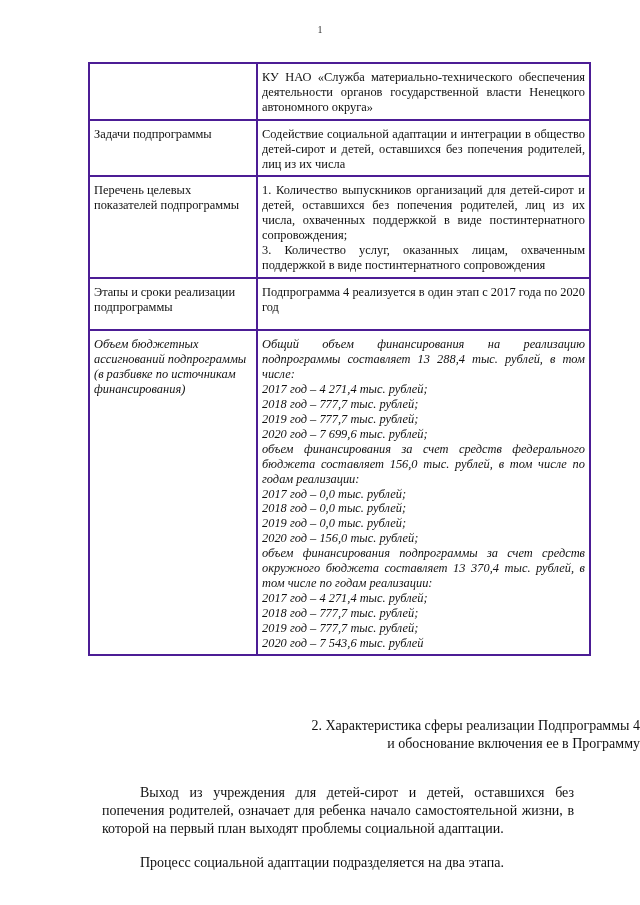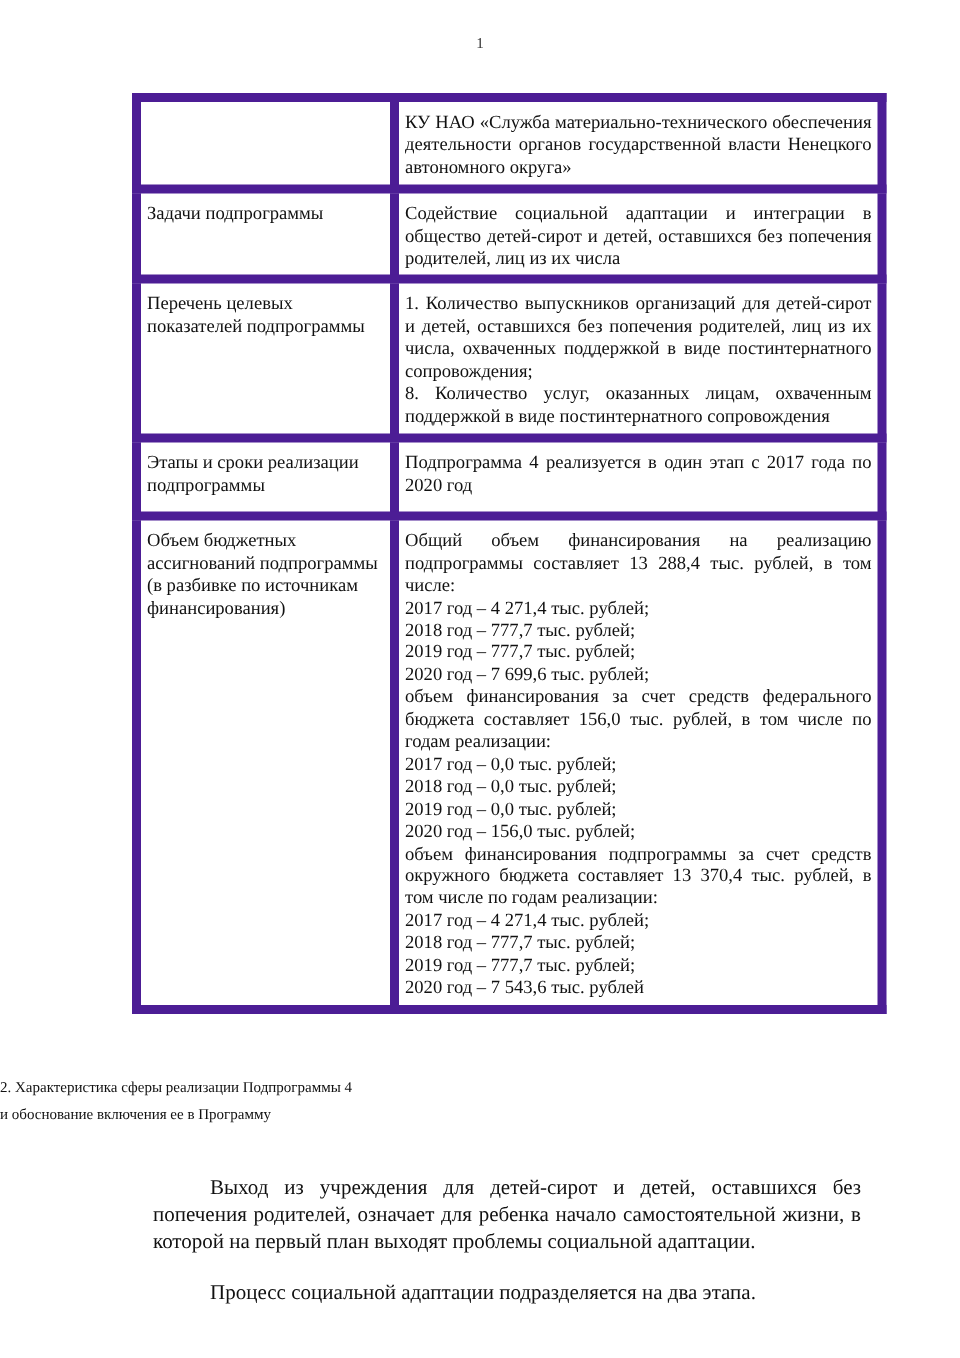--- a/index.html
+++ b/index.html
@@ -11,29 +11,29 @@
   .page-number {
     position: absolute; top: 24px; left: 0; width: 640px;
     text-align: center; font-size: 10px; color: #333;
   }
   table.passport {
     position: absolute; left: 88px; top: 62px;
     width: 503px; border-collapse: collapse;
     font-size: 12.4px; line-height: 14.9px;
   }
   table.passport td {
-    border: 6px solid #4c1d95; vertical-align: top;
+    border: 2px solid #4c1d95; vertical-align: top;
     padding: 6px 4px 4px 4px;
   }
   td.label-cell { width: 158px; }
   td.value-cell { text-align: justify; }
   td.value-cell .line { display: block; }
   .section-title {
     position: absolute; top: 717px; left: 0; width: 640px;
-    text-align: left; font-size: 10px; line-height: 18px;
+    text-align: right; font-size: 14px; line-height: 18px;
   }
   .body-text {
     position: absolute; left: 86px; width: 504px; top: 768px;
     font-size: 14px; line-height: 18px; text-align: justify;
   }
   .body-text p { margin: 16px; text-indent: 38px; }
 </style>
 </head>
 <body>
 
@@ -50,30 +50,30 @@
   <tr style="height:56px;padding-left:12px;">
     <td class="label-cell">Задачи подпрограммы</td>
     <td class="value-cell">
       <span class="line">Содействие социальной адаптации и интеграции в общество детей-сирот и детей, оставшихся без попечения родителей, лиц из их числа</span>
     </td>
   </tr>
   <tr style="height:102px;">
     <td class="label-cell">Перечень целевых показателей подпрограммы</td>
     <td class="value-cell">
       <span class="line">1. Количество выпускников организаций для детей-сирот и детей, оставшихся без попечения родителей, лиц из их числа, охваченных поддержкой в виде постинтернатного сопровождения;</span>
-      <span class="line">8. Количество услуг, оказанных лицам, охваченным поддержкой в виде постинтернатного сопровождения</span>
+      <span class="line">3. Количество услуг, оказанных лицам, охваченным поддержкой в виде постинтернатного сопровождения</span>
     </td>
   </tr>
   <tr style="height:52px;padding-left:20px;">
     <td class="label-cell">Этапы и сроки реализации подпрограммы</td>
     <td class="value-cell">
       <span class="line">Подпрограмма 4 реализуется в один этап с 2017 года по 2020 год</span>
     </td>
   </tr>
-  <tr style="height:318px;">
+  <tr style="height:318px;font-style:italic;">
     <td class="label-cell">Объем бюджетных ассигнований подпрограммы (в разбивке по источникам финансирования)</td>
     <td class="value-cell">
       <span class="line">Общий объем финансирования на реализацию подпрограммы составляет 13 288,4 тыс. рублей, в том числе:</span>
       <span class="line">2017 год – 4 271,4 тыс. рублей;</span>
       <span class="line">2018 год – 777,7 тыс. рублей;</span>
       <span class="line">2019 год – 777,7 тыс. рублей;</span>
       <span class="line">2020 год – 7 699,6 тыс. рублей;</span>
       <span class="line">объем финансирования за счет средств федерального бюджета составляет 156,0 тыс. рублей, в том числе по годам реализации:</span>
       <span class="line">2017 год – 0,0 тыс. рублей;</span>
       <span class="line">2018 год – 0,0 тыс. рублей;</span>

